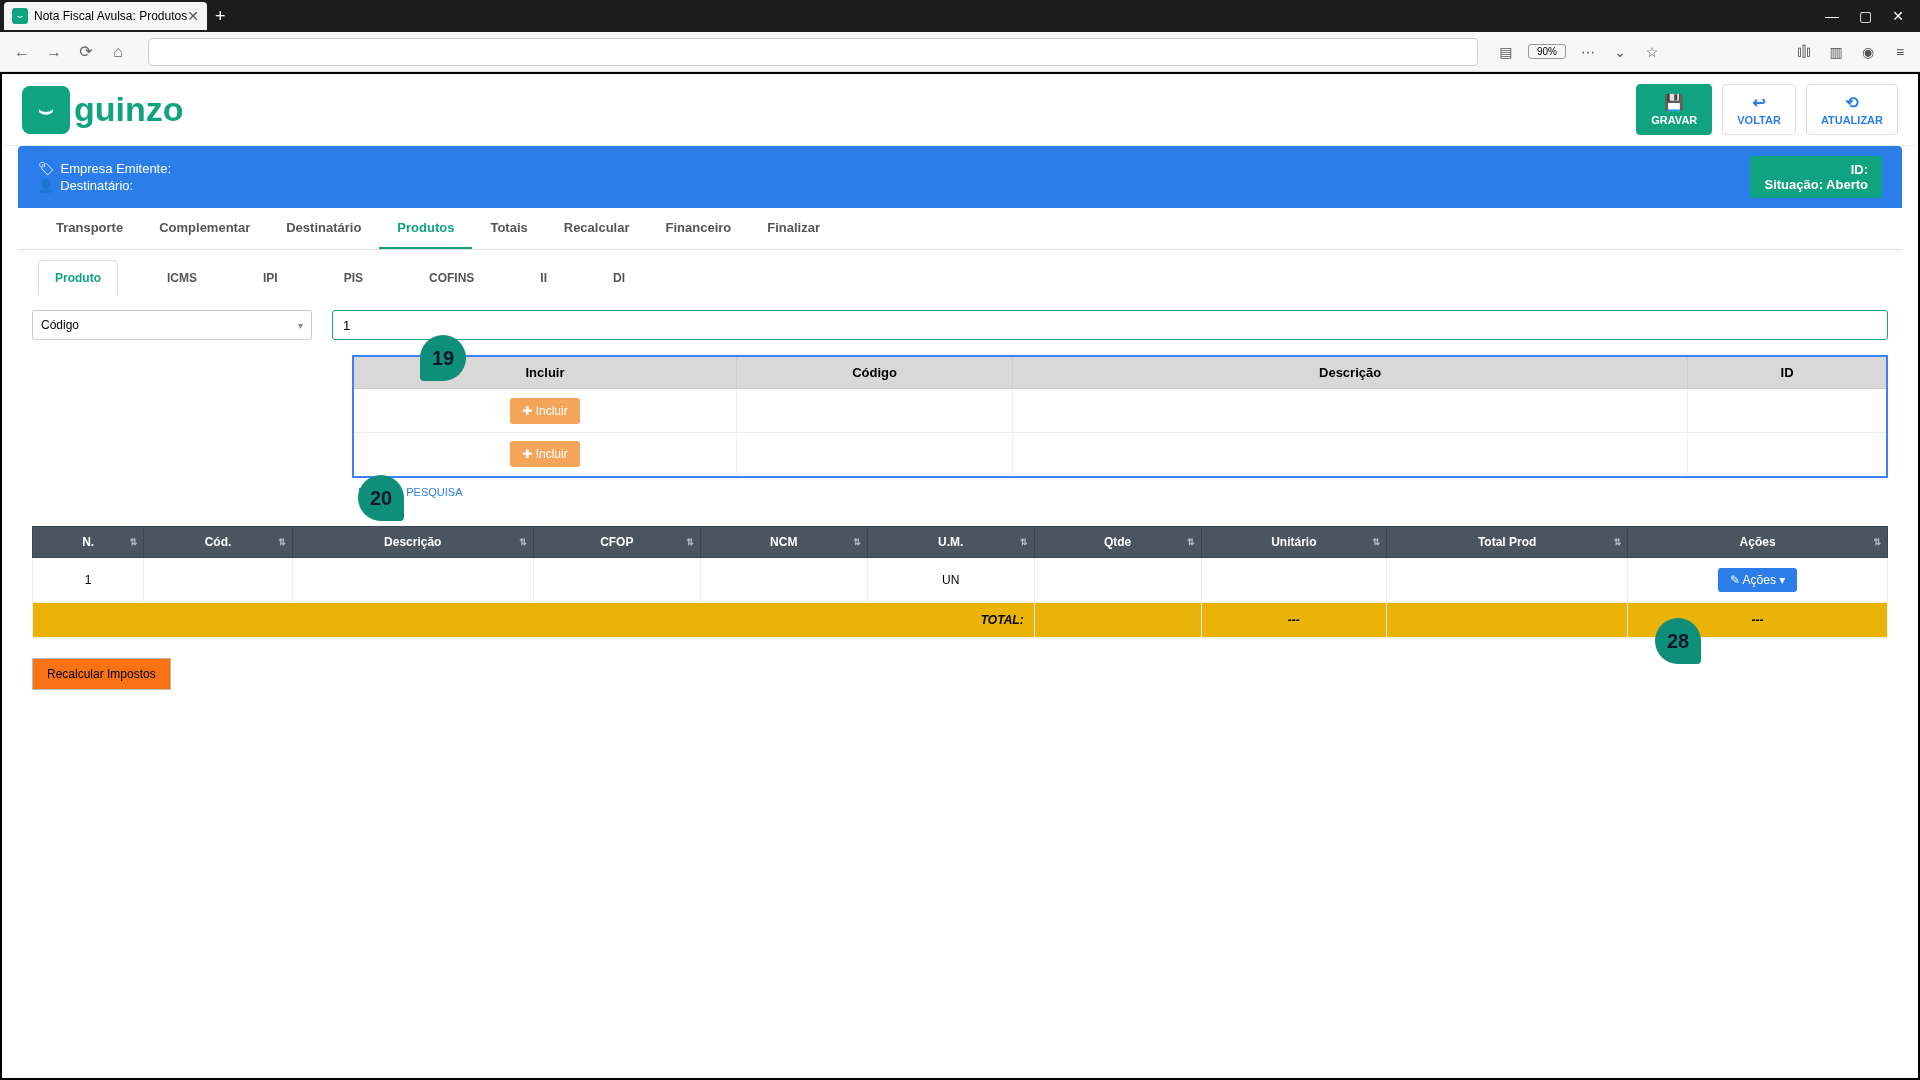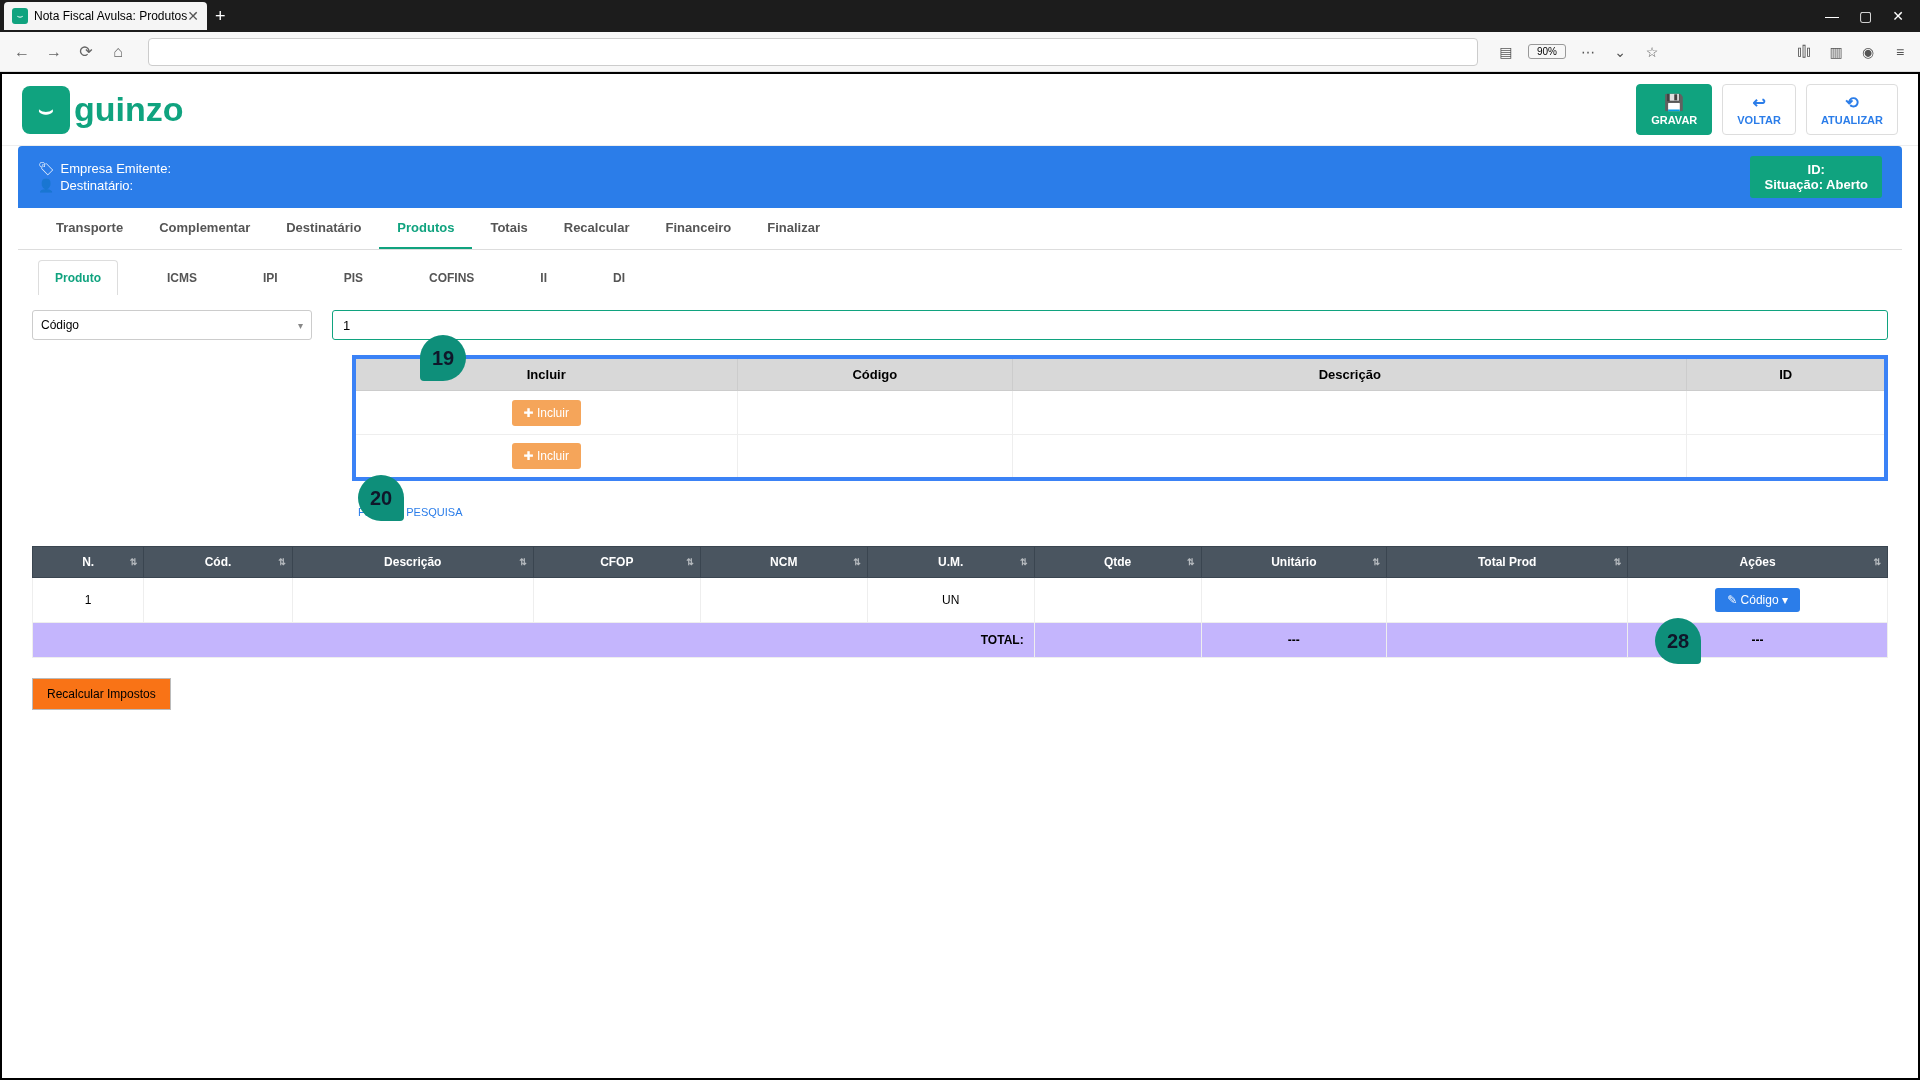--- a/index.html
+++ b/index.html
@@ -31,47 +31,47 @@
 .header-actions { margin-left: auto; display: flex; gap: 10px; }
 .action-btn { border: 1px solid #ddd; border-radius: 4px; padding: 8px 14px; display: flex; flex-direction: column; align-items: center; justify-content: center; font-size: 11px; font-weight: bold; cursor: pointer; min-width: 70px; }
 .action-btn .icon { font-size: 16px; margin-bottom: 2px; }
 .btn-save { background: #10a37f; color: #fff; border-color: #10a37f; }
 .btn-back { background: #fff; color: #2b7de9; }
 .btn-refresh { background: #fff; color: #2b7de9; }
 
 .info-banner { background: #2b7de9; color: #fff; padding: 10px 20px; display: flex; align-items: center; margin: 0 16px; border-radius: 4px 4px 0 0; }
 .info-left { font-size: 13px; }
 .info-left .row { display: flex; align-items: center; gap: 6px; margin: 2px 0; }
-.status-box { margin-left: auto; background: #10a37f; padding: 6px 14px; border-radius: 3px; text-align: center; font-size: 13px; font-weight: bold; }
+.status-box { margin-left: auto; background: #10a37f; padding: 6px 14px; border-radius: 3px; text-align: right; font-size: 13px; font-weight: bold; }
 
 .main-tabs { display: flex; border-bottom: 1px solid #ddd; padding: 0 20px; margin: 0 16px; background: #fff; }
 .main-tab { padding: 12px 18px; font-size: 13px; color: #555; cursor: pointer; font-weight: bold; }
 .main-tab.active { color: #10a37f; border-bottom: 2px solid #10a37f; }
 
 .sub-tabs { display: flex; padding: 10px 20px 0 20px; margin: 0 16px; gap: 32px; }
 .sub-tab { padding: 10px 16px; font-size: 12px; color: #555; cursor: pointer; font-weight: bold; border: 1px solid transparent; border-bottom: none; }
 .sub-tab.active { color: #10a37f; border-color: #ddd; border-radius: 4px 4px 0 0; background: #fff; }
 
 .search-row { display: flex; gap: 20px; padding: 15px 30px; align-items: center; position: relative; }
 .dropdown { width: 280px; height: 30px; border: 1px solid #ccc; border-radius: 3px; padding: 0 8px; background: #fff; display: flex; align-items: center; font-size: 12px; position: relative; }
 .dropdown::after { content: "▾"; position: absolute; right: 8px; color: #888; font-size: 10px; }
 .search-input { flex: 1; height: 30px; border: 1px solid #10a37f; border-radius: 3px; padding: 0 10px; font-size: 13px; outline: none; }
 
-.search-table { margin: 0 30px 17px 350px; border: 4px solid #3b82f6; border-collapse: collapse; width: calc(100% - 380px); padding-left: 32px; }
+.search-table { margin: 0 30px 0 350px; border: 2px solid #3b82f6; border-collapse: collapse; width: calc(100% - 380px); padding-left: 32px; }
 .search-table th { background: #d8d8d8; padding: 8px; font-size: 13px; border: 1px solid #ccc; font-weight: bold; }
 .search-table td { padding: 8px; border: 1px solid #eee; text-align: center; height: 44px; }
 .incluir-btn { background: #f5a55a; color: #fff; border: none; padding: 6px 12px; border-radius: 3px; font-size: 12px; cursor: pointer; }
 .close-search { color: #2b7de9; text-decoration: none; font-size: 11px; padding: 8px 0; display: inline-block; margin-left: 356px; }
 
 .data-table-wrap { padding: 20px 30px; }
 .data-table { width: 100%; border-collapse: collapse; }
 .data-table th { background: #4a5560; color: #fff; padding: 8px; font-size: 12px; border: 1px solid #3a4550; position: relative; font-weight: bold; }
 .data-table th .sort { position: absolute; right: 6px; top: 50%; transform: translateY(-50%); font-size: 9px; opacity: 0.6; }
 .data-table td { padding: 10px; border: 1px solid #eee; font-size: 12px; text-align: center; }
-.data-table .total-row td { background: #c4b5fd; font-weight: bold; }
+.data-table .total-row td { background: #eab308; font-weight: bold; font-style: italic; }
 .acoes-btn { background: #2b7de9; color: #fff; border: none; padding: 5px 12px; border-radius: 3px; font-size: 12px; cursor: pointer; }
 
 .recalc-btn { background: #f97316; border: 1px solid #bbb; padding: 8px 14px; font-size: 12px; cursor: pointer; margin: 0 30px 20px 30px; }
 
 .callout { position: absolute; width: 46px; height: 46px; background: #0e8f7a; border-radius: 50% 50% 50% 4px; display: flex; align-items: center; justify-content: center; color: #0f172a; font-size: 20px; font-weight: bold; z-index: 100; pointer-events: none; transform: rotate(0deg); }
 .callout.left-point { border-radius: 50% 50% 50% 4px; }
 .callout.right-point { border-radius: 50% 50% 4px 50%; }
 .callout-19 { top: 335px; left: 420px; }
 .callout-20 { top: 475px; left: 358px; }
 .callout-28 { top: 618px; left: 1655px; }
@@ -225,21 +225,21 @@
             <tr>
               <td>1</td>
               <td></td>
               <td></td>
               <td></td>
               <td></td>
               <td>UN</td>
               <td></td>
               <td></td>
               <td></td>
-              <td><button class="acoes-btn">✎ Código ▾</button></td>
+              <td><button class="acoes-btn">✎ Ações ▾</button></td>
             </tr>
             <tr class="total-row">
               <td colspan="6" style="text-align:right">TOTAL:</td>
               <td></td>
               <td>---</td>
               <td></td>
               <td>---</td>
             </tr>
           </tbody>
       </table>

